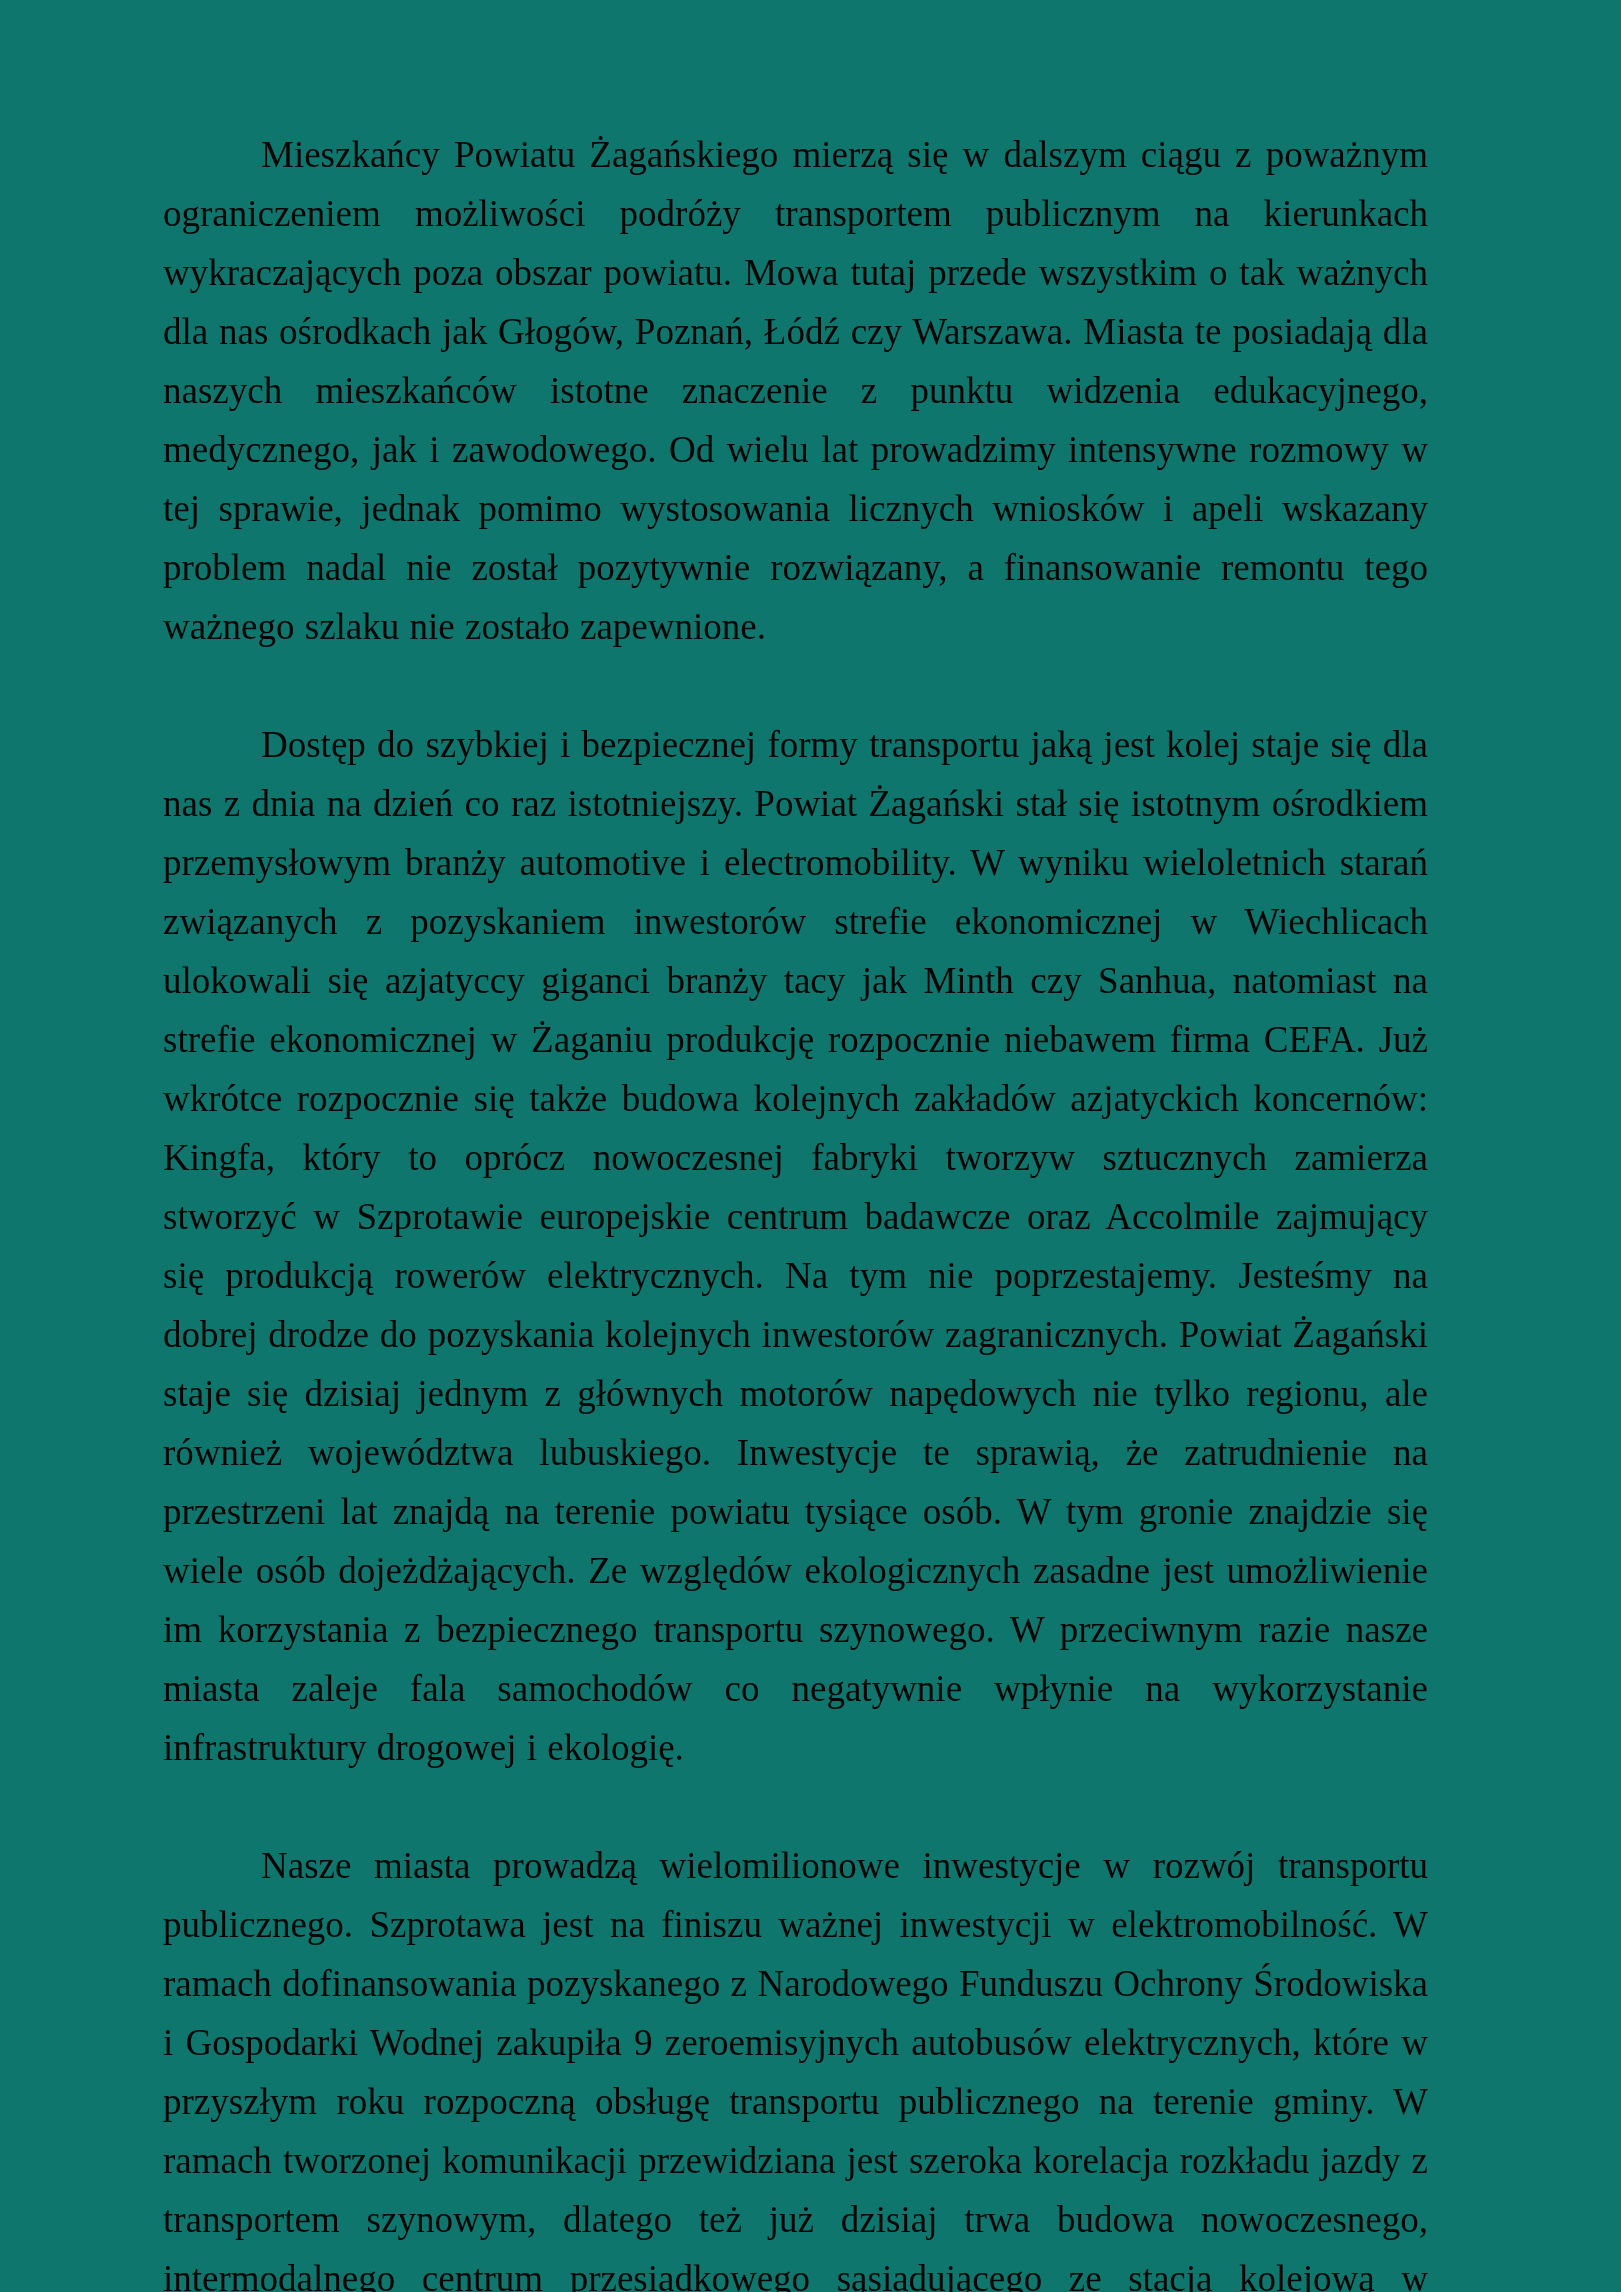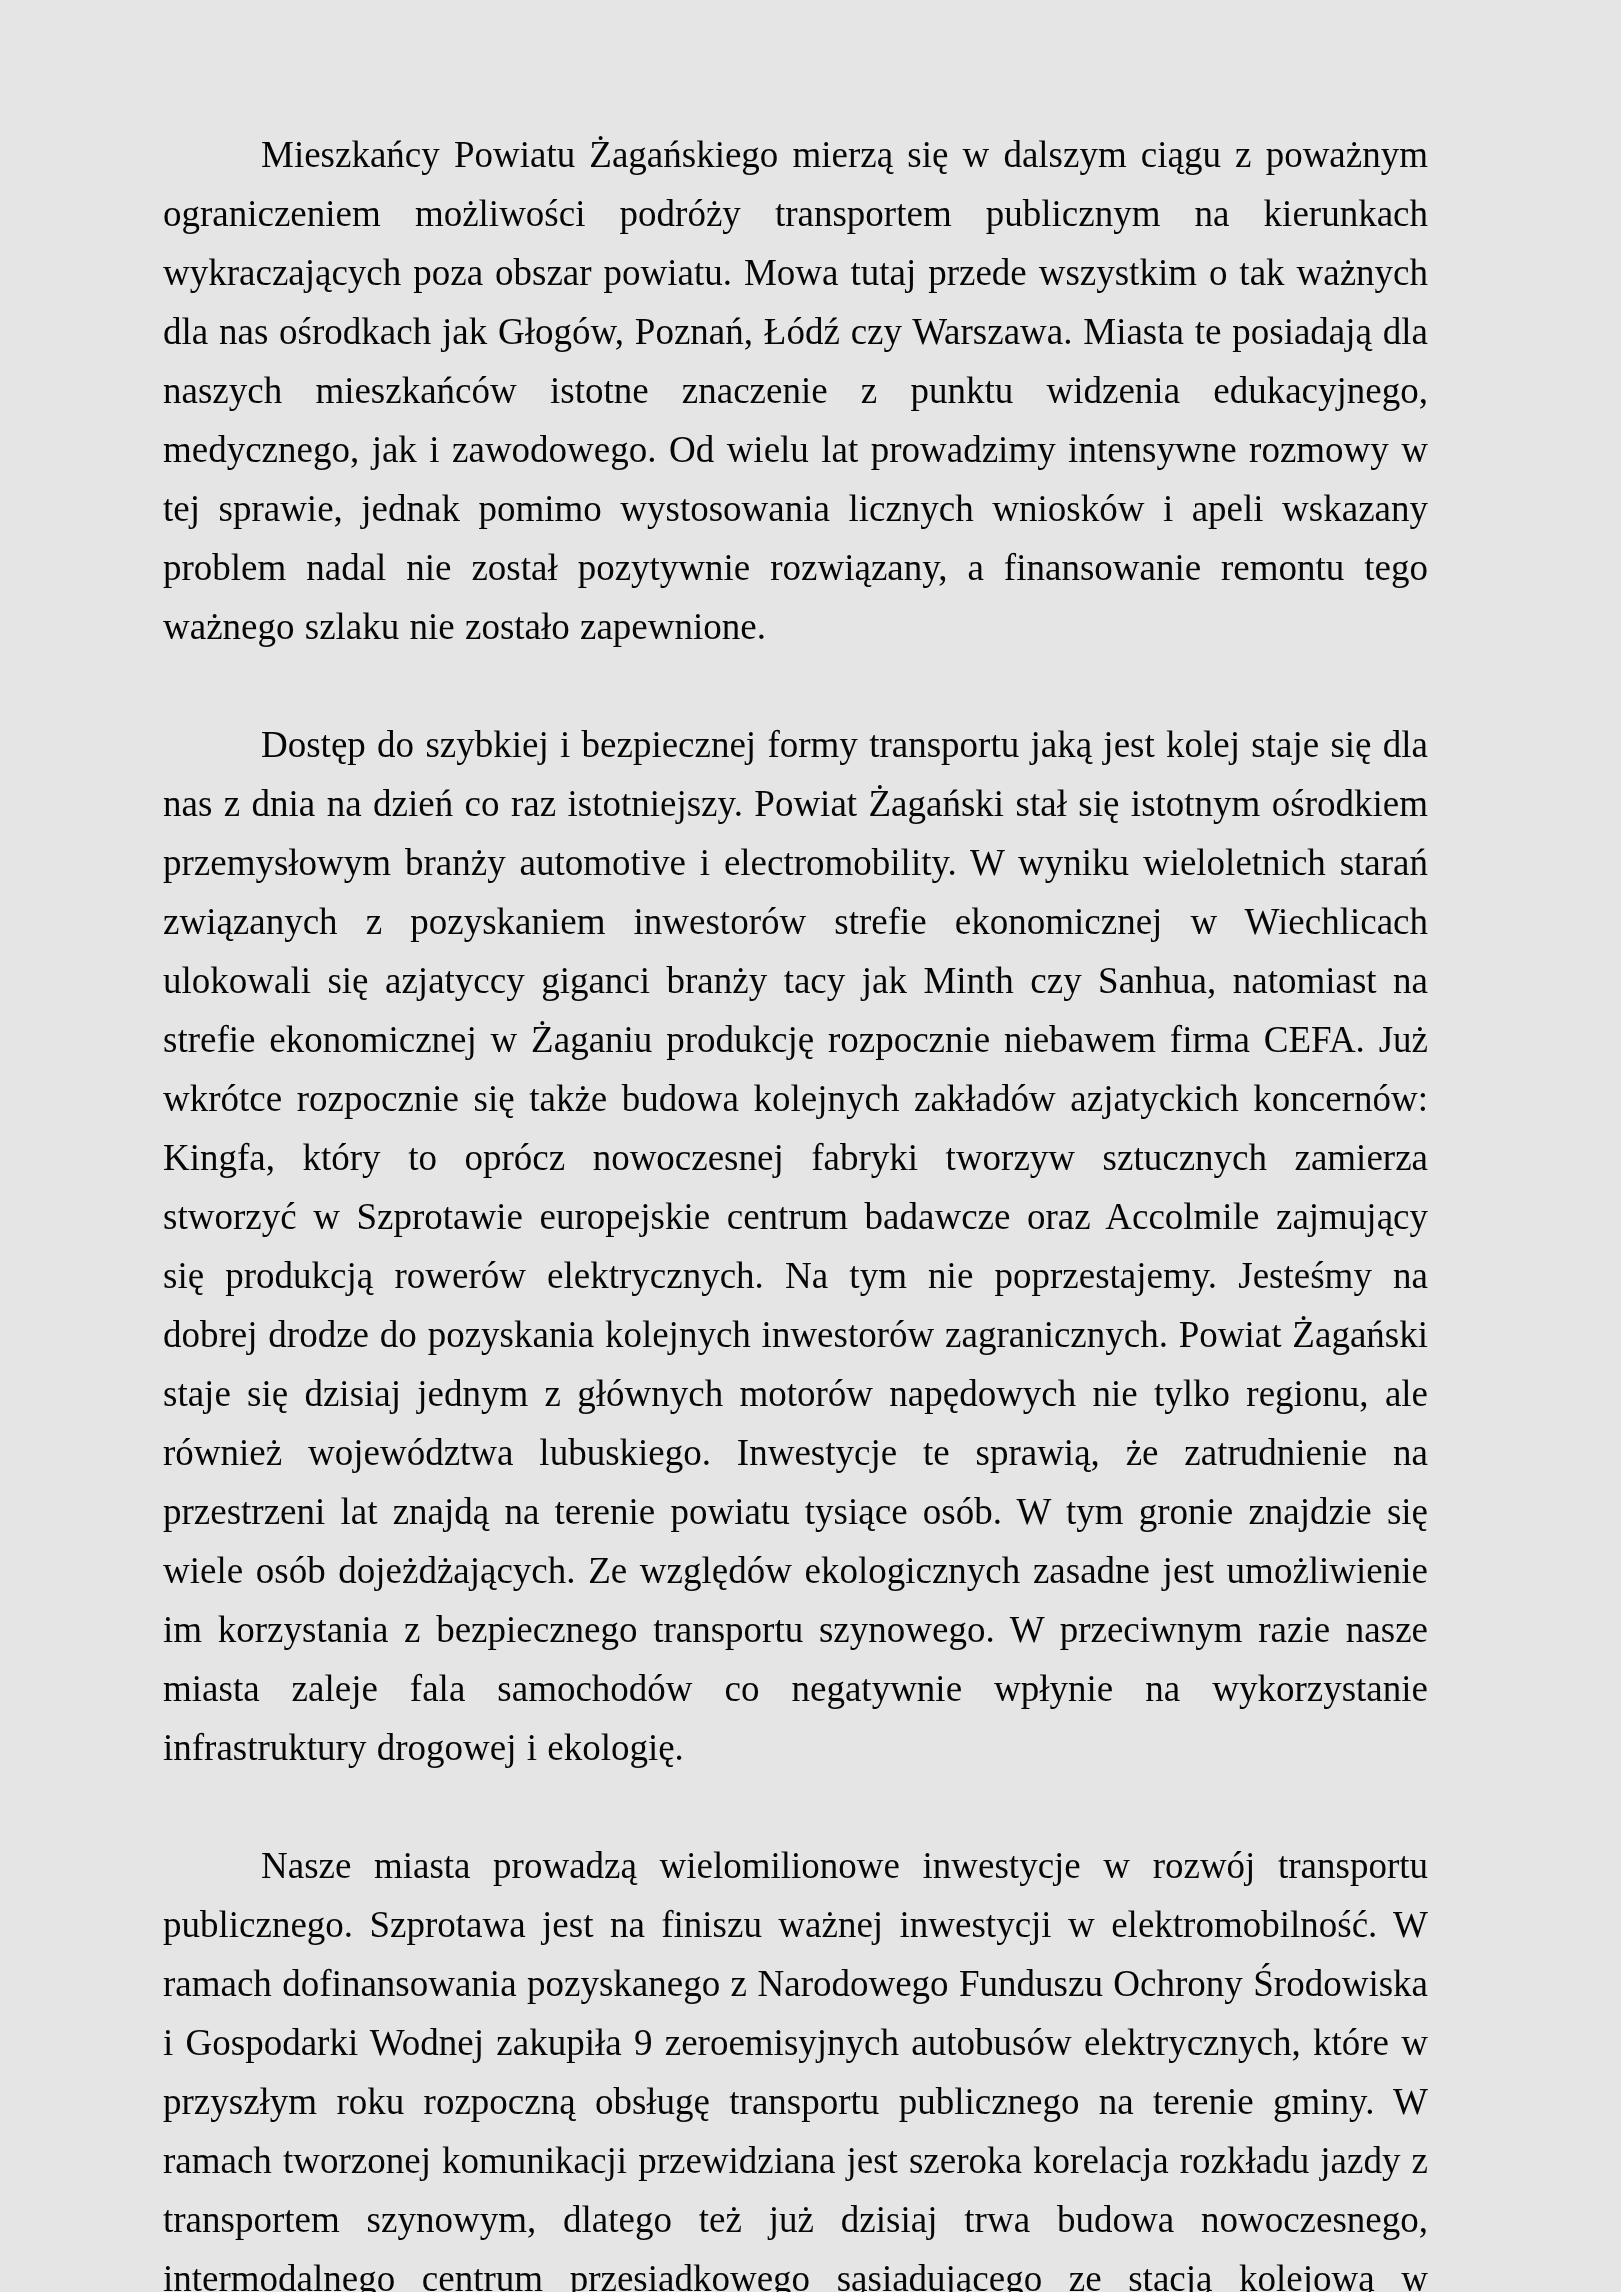--- a/index.html
+++ b/index.html
@@ -4,21 +4,21 @@
 <style>
   html, body {
     margin: 0;
     padding: 0;
     background: #ffffff;
   }
   .page {
     position: relative;
     width: 1621px;
     height: 2293px;
-    background: #e5e5e5;
+    background: #0f766e;
     overflow: hidden;
   }
   .text-block {
     position: absolute;
     left: 163px;
     top: 125px;
     width: 1265px;
   }
   .text-block p {
     font-family: "Liberation Serif", "DejaVu Serif", serif;

